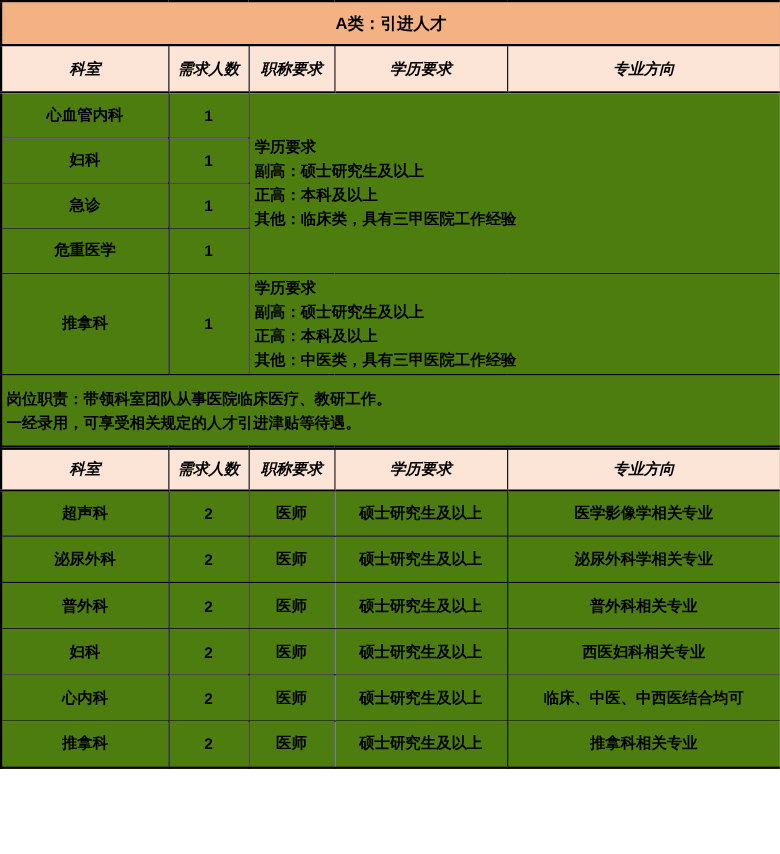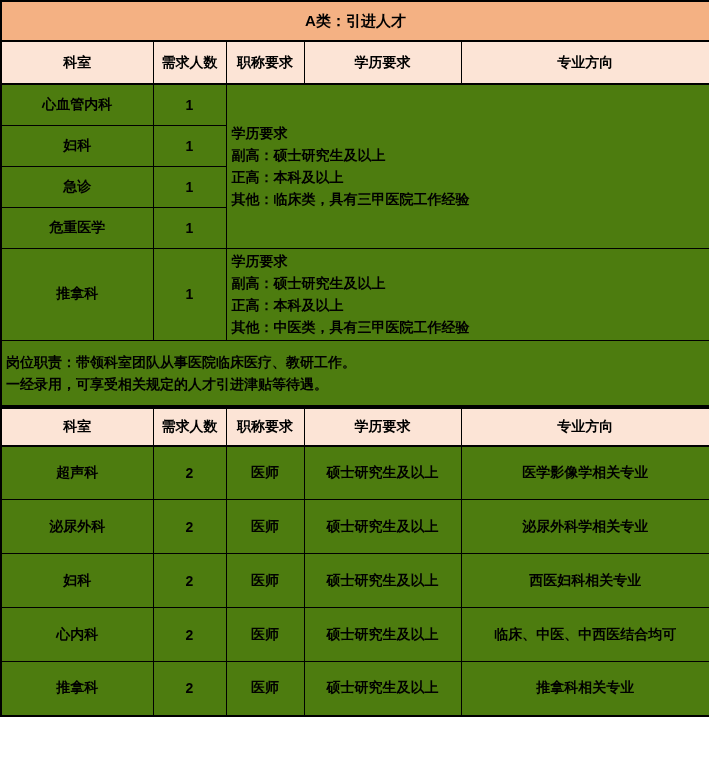--- a/index.html
+++ b/index.html
@@ -37,30 +37,31 @@
     background: var(--sec-bg, #F4B183);
     font-weight: bold;
     font-size: 15px;
     border-top: 2px solid #000000;
     border-bottom: 2px solid #000000;
   }
   .head-row th {
     background: var(--head-bg, #FCE4D6);
     font-weight: bold;
     border-bottom: 2px solid #000000;
+    font-style: italic;
   }
   td { font-weight: bold; background: #4d7c0f; }
 
   .h-title  { height: 40px; }
   .h-head   { height: 43px; }
   .h-row    { height: 41px; }
   .h-tuina  { height: 92px; }
   .h-foot   { height: 46px; }
   .h-headb  { height: 38px; }
-  .h-rowb   { height: 54px; border-radius: 10px; }
+  .h-rowb   { height: 42px; border-radius: 10px; }
   .h-footb  { height: 50px; }
 
   td.merged {
     text-align: left;
     padding-left: 5px;
   }
   td.merged .mline { line-height: 22px; }
 
   td.footer {
     text-align: left;
@@ -157,20 +158,27 @@
       <td>医学影像学相关专业</td>
     </tr>
     <tr class="h-rowb">
       <td>泌尿外科</td>
       <td>2</td>
       <td>医师</td>
       <td>硕士研究生及以上</td>
       <td>泌尿外科学相关专业</td>
     </tr>
     <tr class="h-rowb">
+      <td>普外科</td>
+      <td>2</td>
+      <td>医师</td>
+      <td>硕士研究生及以上</td>
+      <td>普外科相关专业</td>
+    </tr>
+    <tr class="h-rowb">
       <td>妇科</td>
       <td>2</td>
       <td>医师</td>
       <td>硕士研究生及以上</td>
       <td>西医妇科相关专业</td>
     </tr>
     <tr class="h-rowb">
       <td>心内科</td>
       <td>2</td>
       <td>医师</td>

